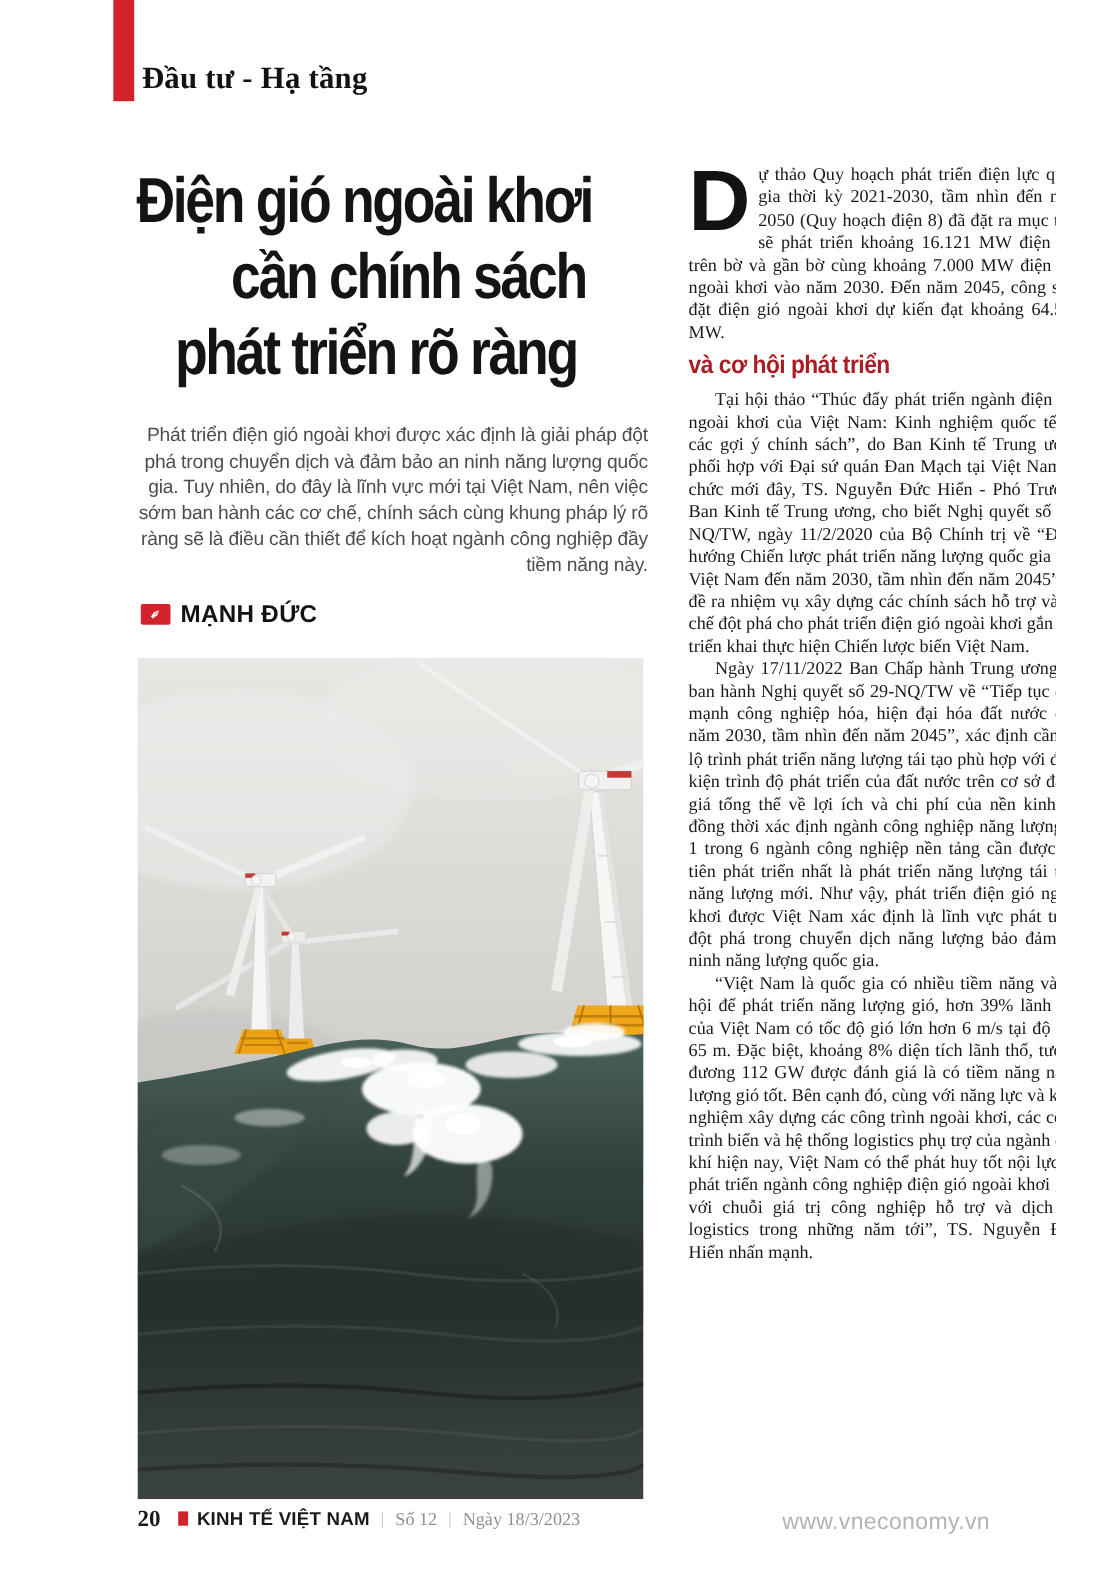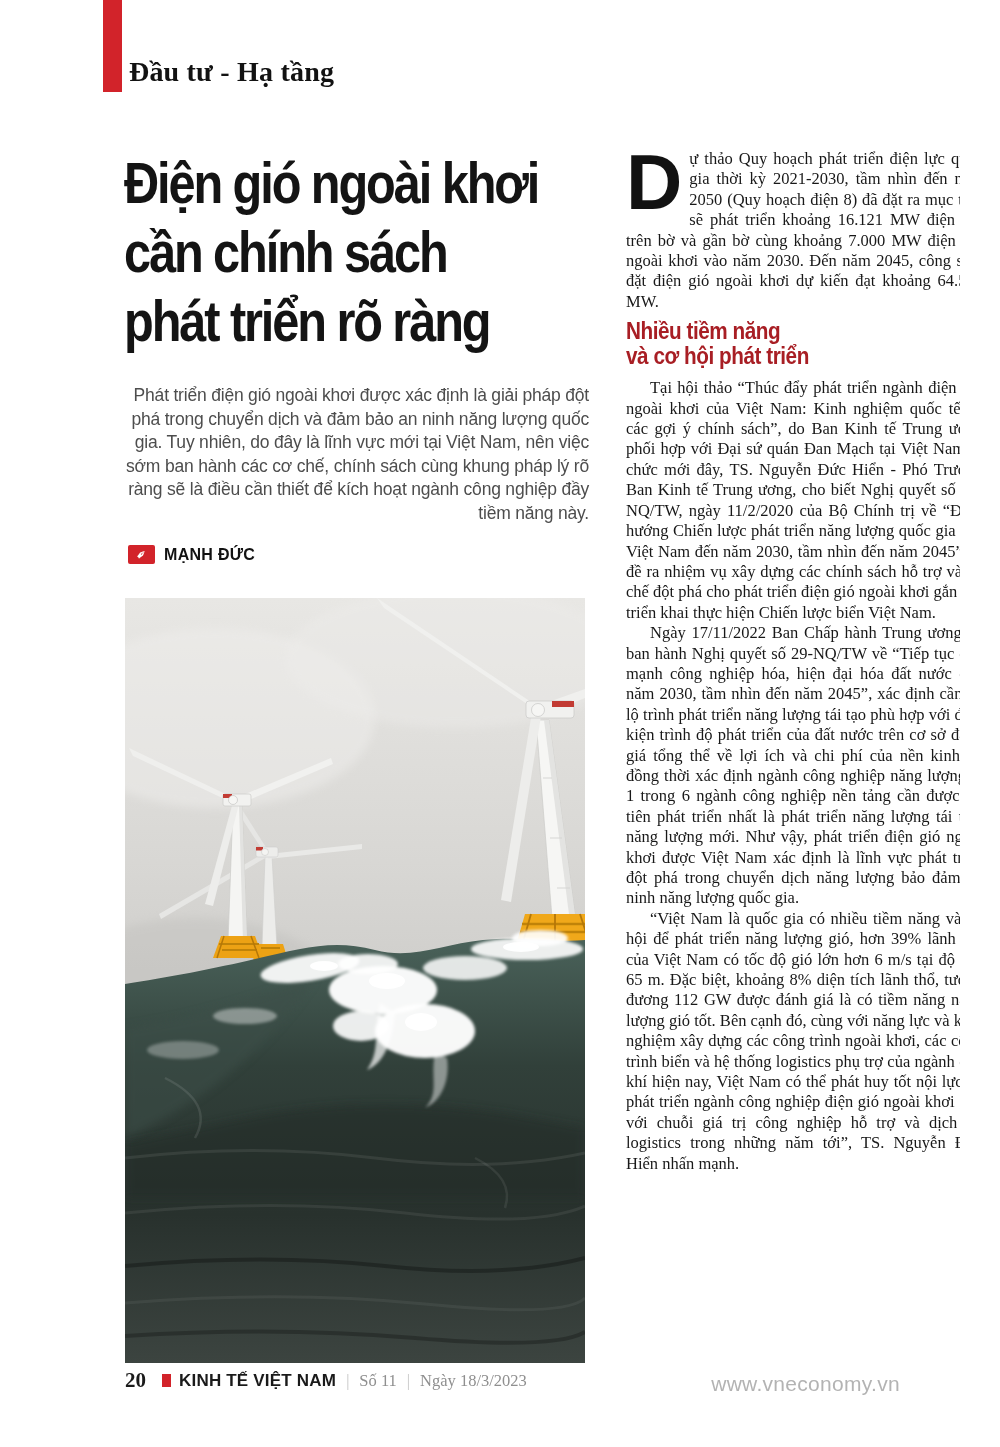--- a/index.html
+++ b/index.html
@@ -11,41 +11,41 @@
   }
   
   .kicker-bar { position:absolute; left:63px; top:0; width:19px; height:92px; background:#d2232a; }
   .kicker-label {
     position:absolute; left:89px; top:56px;
     font-family:"Liberation Serif", serif; font-weight:700; font-size:28px; color:#121212;
     letter-spacing:.2px;
   }
   
   .headline { position:absolute; left:84px; top:148px; width:470px; }
-  .hl-line { height:69px; }
+  .hl-line { height:69px;text-align:right; }
   .hl-inner {
     display:inline-block; transform:scaleX(.84); transform-origin:0 50%;
     font-family:"Liberation Sans", sans-serif; font-weight:700;
     font-size:58px; line-height:69px; letter-spacing:-2.5px; color:#141414; white-space:nowrap;
   }
   
   .lede {
     position:absolute; left:85px; top:384px; width:464px;
     font-family:"Liberation Sans", sans-serif; font-size:17.5px; line-height:23.5px;
     letter-spacing:-.2px; color:#4d4d4d;text-align:right;
   }
   
   .byline { position:absolute; left:88px; top:545px; display:flex; align-items:center; gap:9px; }
   .byline-ico {
     width:27px; height:19px; background:#d2232a; border-radius:2px;
     display:flex; align-items:center; justify-content:center;
   }
   .byline-ico span { color:#ffffff; font-size:13px; line-height:1; transform:rotate(-45deg); }
   .byline-name {
-    font-family:"Liberation Sans", sans-serif; font-weight:700; font-size:16px;
+    font-family:"Liberation Sans", sans-serif; font-weight:700; font-size:22px;
     letter-spacing:.3px; color:#121212;
   }
   
   .photo { position:absolute; left:85px; top:598px; width:460px; height:765px; }
   .photo svg { display:block; width:460px; height:765px; }
   
   .bodycol {
     position:absolute; left:586px; top:149px; width:357px;
     font-family:"Liberation Serif", serif; font-size:16.5px; line-height:20.4px;
     text-align:justify; color:#181818;
@@ -203,33 +203,32 @@
         <path d="M40,480 Q90,505 70,540" stroke="rgba(255,255,255,.1)" stroke-width="2.5"></path>
         <path d="M350,560 Q390,580 380,610" stroke="rgba(255,255,255,.08)" stroke-width="2.5"></path>
       </g>
     </svg>
   </div>
 
   <div class="bodycol">
     <p class="p-first"><span class="dropcap">D</span><span>ự thảo Quy hoạch phát triển điện lực quốc gia thời kỳ 2021-2030, tầm nhìn đến năm 2050 (Quy hoạch điện 8) đã đặt ra mục tiêu sẽ phát triển khoảng 16.121 MW điện gió trên bờ và gần bờ cùng khoảng 7.000 MW điện gió ngoài khơi vào năm 2030. Đến năm 2045, công suất đặt điện gió ngoài khơi dự kiến đạt khoảng 64.500 MW.</span></p>
 
     <div class="subhead">
-      <div class="sh-line"><span class="sh-inner">Nhiều tiềm năng</span></div>
       <div class="sh-line"><span class="sh-inner">và cơ hội phát triển</span></div>
     </div>
 
     <p class="ind">Tại hội thảo “Thúc đẩy phát triển ngành điện gió ngoài khơi của Việt Nam: Kinh nghiệm quốc tế và các gợi ý chính sách”, do Ban Kinh tế Trung ương phối hợp với Đại sứ quán Đan Mạch tại Việt Nam tổ chức mới đây, TS. Nguyễn Đức Hiển - Phó Trưởng Ban Kinh tế Trung ương, cho biết Nghị quyết số 55-NQ/TW, ngày 11/2/2020 của Bộ Chính trị về “Định hướng Chiến lược phát triển năng lượng quốc gia của Việt Nam đến năm 2030, tầm nhìn đến năm 2045” đã đề ra nhiệm vụ xây dựng các chính sách hỗ trợ và cơ chế đột phá cho phát triển điện gió ngoài khơi gắn với triển khai thực hiện Chiến lược biển Việt Nam.</p>
     <p class="ind">Ngày 17/11/2022 Ban Chấp hành Trung ương đã ban hành Nghị quyết số 29-NQ/TW về “Tiếp tục đẩy mạnh công nghiệp hóa, hiện đại hóa đất nước đến năm 2030, tầm nhìn đến năm 2045”, xác định cần có lộ trình phát triển năng lượng tái tạo phù hợp với điều kiện trình độ phát triển của đất nước trên cơ sở đánh giá tổng thể về lợi ích và chi phí của nền kinh tế, đồng thời xác định ngành công nghiệp năng lượng là 1 trong 6 ngành công nghiệp nền tảng cần được ưu tiên phát triển nhất là phát triển năng lượng tái tạo, năng lượng mới. Như vậy, phát triển điện gió ngoài khơi được Việt Nam xác định là lĩnh vực phát triển đột phá trong chuyển dịch năng lượng bảo đảm an ninh năng lượng quốc gia.</p>
     <p class="ind">“Việt Nam là quốc gia có nhiều tiềm năng và cơ hội để phát triển năng lượng gió, hơn 39% lãnh thổ của Việt Nam có tốc độ gió lớn hơn 6 m/s tại độ cao 65 m. Đặc biệt, khoảng 8% diện tích lãnh thổ, tương đương 112 GW được đánh giá là có tiềm năng năng lượng gió tốt. Bên cạnh đó, cùng với năng lực và kinh nghiệm xây dựng các công trình ngoài khơi, các công trình biển và hệ thống logistics phụ trợ của ngành dầu khí hiện nay, Việt Nam có thể phát huy tốt nội lực để phát triển ngành công nghiệp điện gió ngoài khơi gắn với chuỗi giá trị công nghiệp hỗ trợ và dịch vụ logistics trong những năm tới”, TS. Nguyễn Đức Hiển nhấn mạnh.</p>
   </div>
 
   <div class="footer-left">
     <span class="f-num">20</span>
     <span class="f-sq"></span>
     <span class="f-mag">KINH TẾ VIỆT NAM</span>
     <span class="f-sep">|</span>
-    <span class="f-muted">Số 11</span>
+    <span class="f-muted">Số 12</span>
     <span class="f-sep">|</span>
     <span class="f-muted">Ngày 18/3/2023</span>
   </div>
   <div class="footer-right">www.vneconomy.vn</div>
 
 </div>
 
 </body></html>

